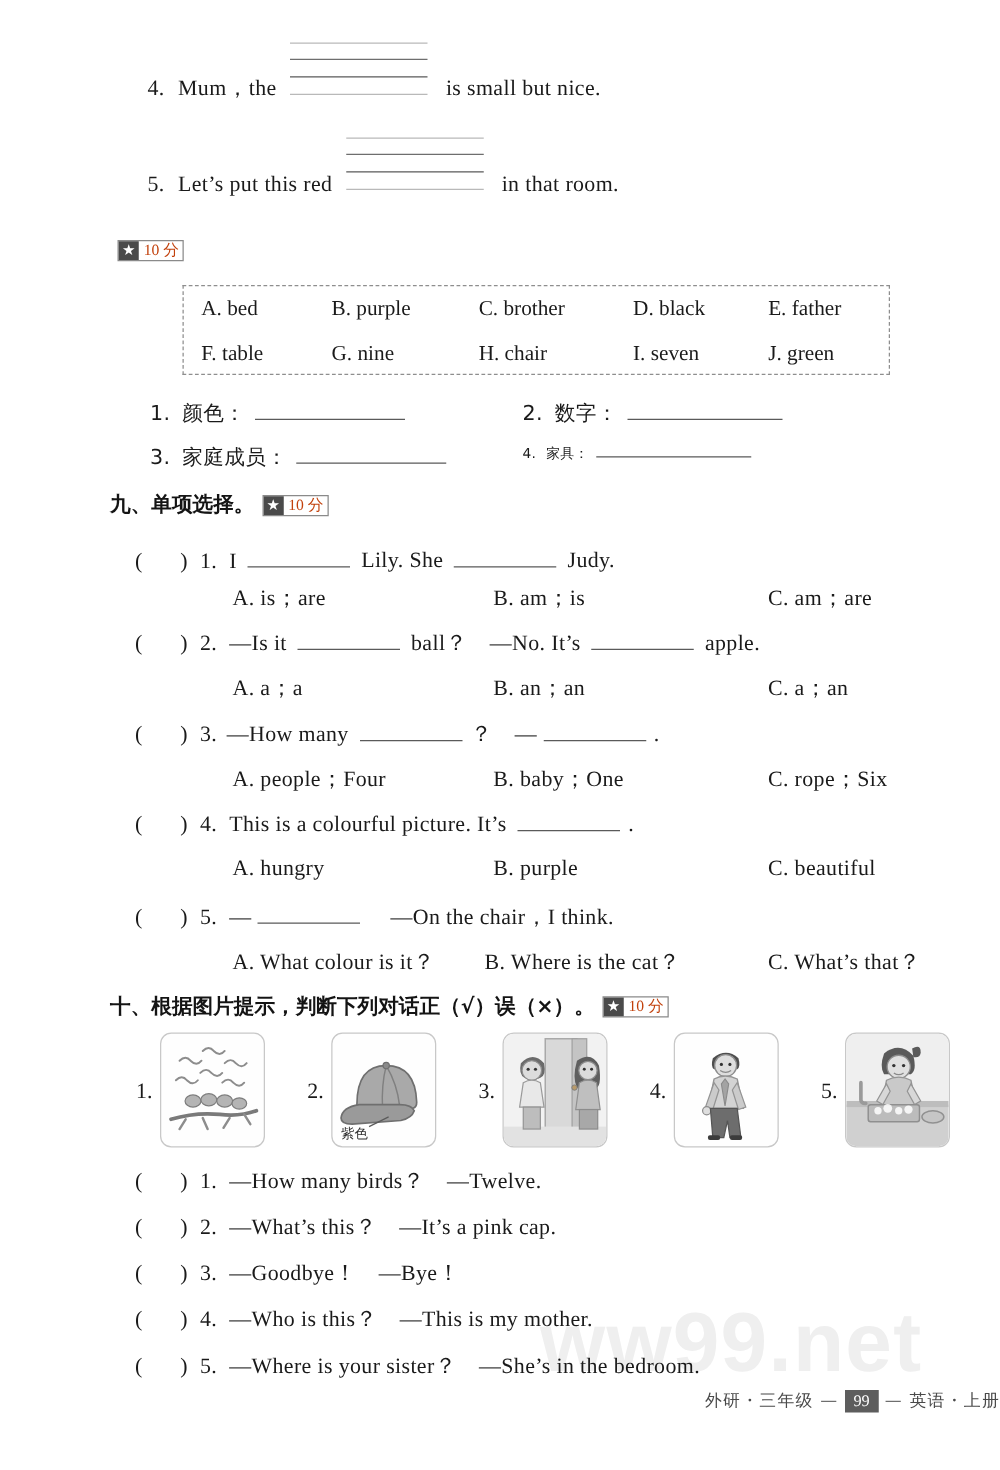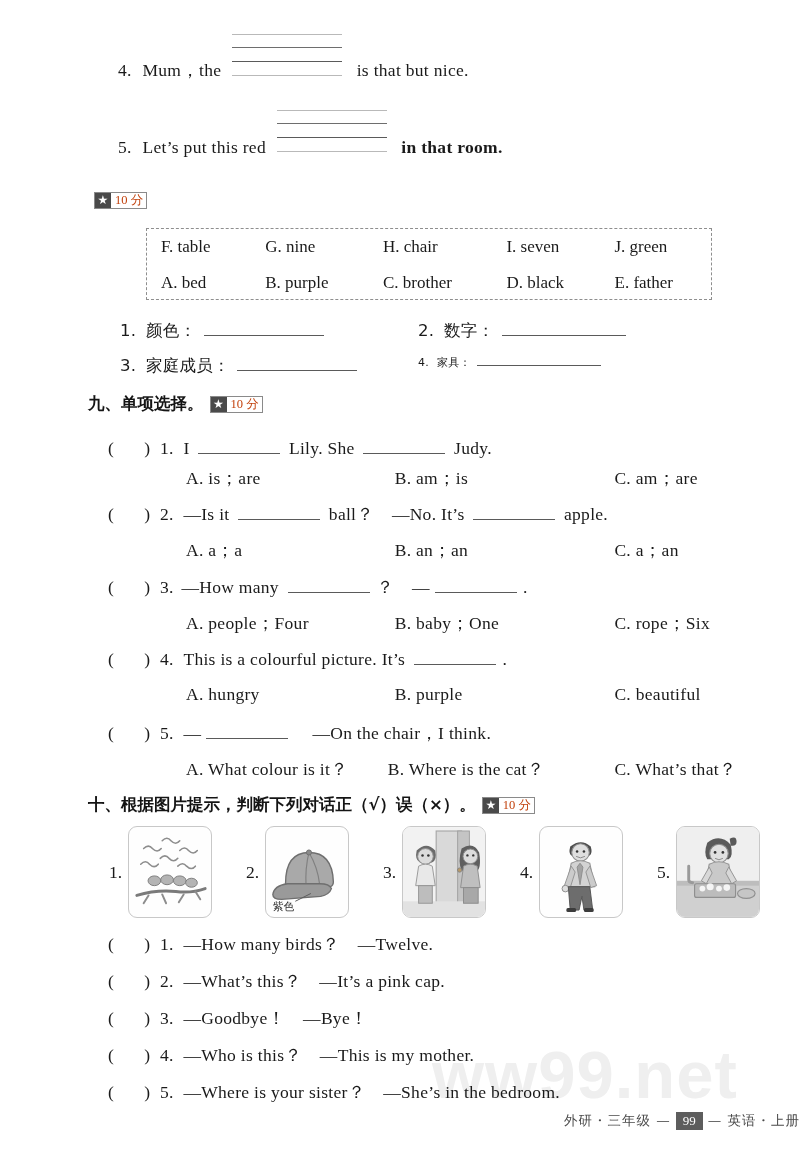--- a/index.html
+++ b/index.html
@@ -194,51 +194,51 @@
 <div class="page">
 
   <div class="watermark">ww99.net</div>
 
   <div class="content">
 
     <div class="row en" style="left:118px; top:58px;">
       <span>4.</span>
       <span style="margin-left:6px;">Mum，the</span>
       <span class="penblank" style="width:110px; margin:0 6px;"><i class="l1"></i><i class="l2"></i><i class="l3"></i><i class="l4"></i></span>
-      <span style="margin-left:4px;">is that but nice.</span>
+      <span style="margin-left:4px;">is small but nice.</span>
     </div>
 
     <div class="row en" style="left:118px; top:135px;">
       <span>5.</span>
       <span style="margin-left:6px;">Let’s put this red</span>
       <span class="penblank" style="width:110px; margin:0 6px;"><i class="l1"></i><i class="l2"></i><i class="l3"></i><i class="l4"></i></span>
-      <span style="margin-left:4px;font-weight:bold;">in that room.</span>
+      <span style="margin-left:4px;">in that room.</span>
     </div>
 
     <div class="sec-head" style="left:88px; top:190px;">
       <span class="score-badge">
           <span class="star">★</span>
           <span class="val">10 分</span>
         </span>
     </div>
 
     <div class="wordbank">
+      <div class="wrow">
+        <span class="wcell">A. bed</span>
+        <span class="wcell">B. purple</span>
+        <span class="wcell">C. brother</span>
+        <span class="wcell">D. black</span>
+        <span class="wcell">E. father</span>
+      </div>
       <div class="wrow">
         <span class="wcell">F. table</span>
         <span class="wcell">G. nine</span>
         <span class="wcell">H. chair</span>
         <span class="wcell">I. seven</span>
         <span class="wcell">J. green</span>
-      </div>
-      <div class="wrow">
-        <span class="wcell">A. bed</span>
-        <span class="wcell">B. purple</span>
-        <span class="wcell">C. brother</span>
-        <span class="wcell">D. black</span>
-        <span class="wcell">E. father</span>
       </div>
     </div>
 
     <div class="row en cn" style="left:120px; top:320px; font-size:16.5px;">
       <span>1.</span>
       <span style="margin-left:4px;">颜色：</span>
       <span class="ublank" style="width:120px; margin-left:2px;"></span>
     </div>
     <div class="row en cn" style="left:418px; top:320px; font-size:16.5px;">
       <span>2.</span>

